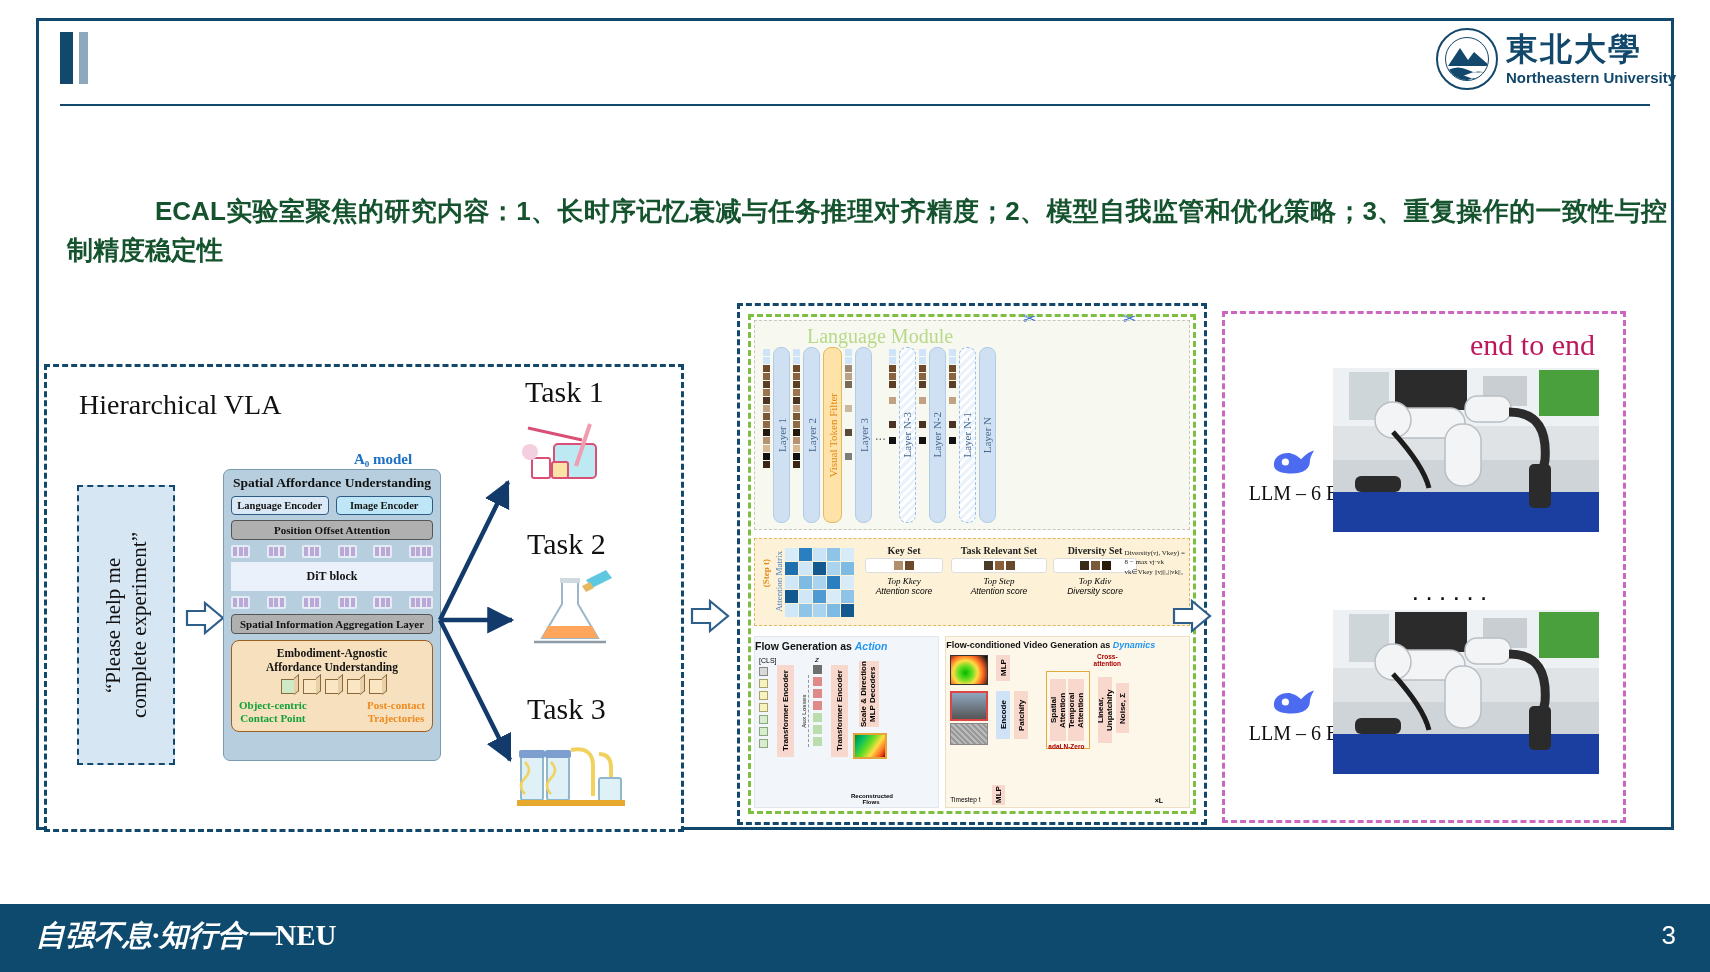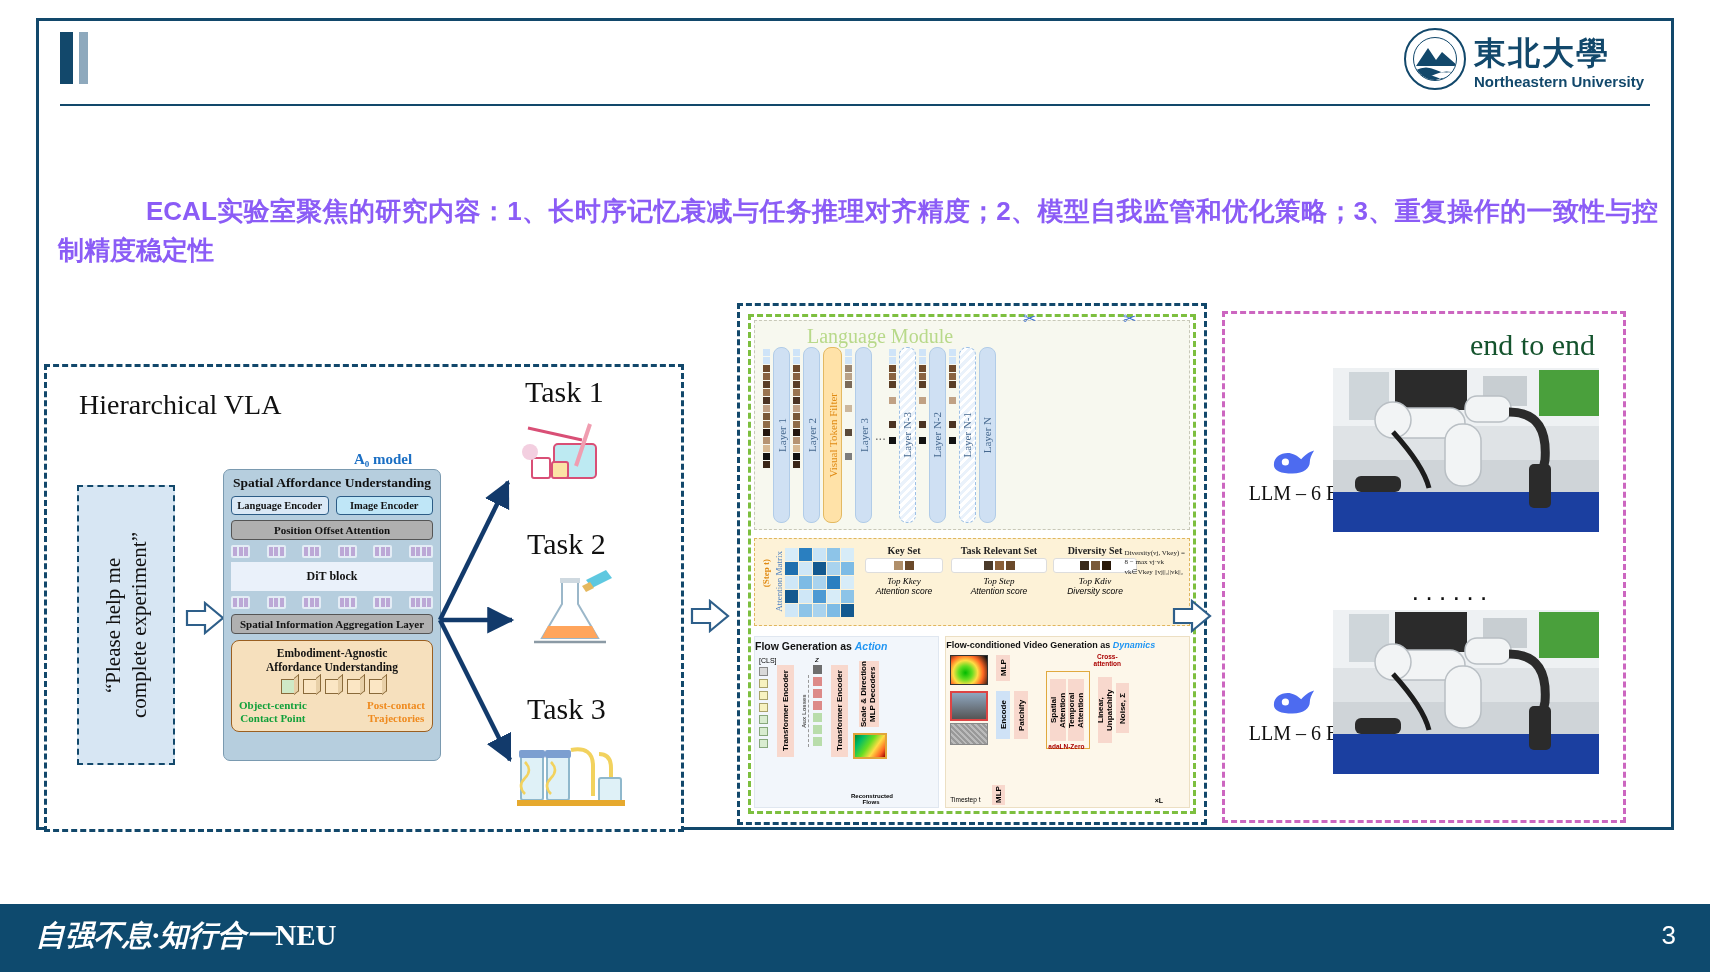--- a/index.html
+++ b/index.html
@@ -21,37 +21,37 @@
 
   
   .title-bar { position: absolute; left: 60px; top: 32px; display: flex; align-items: center; }
   .title-tick { width: 13px; height: 52px; background: #12486b; margin-right: 6px; }
   .title-tick2 { width: 9px; height: 52px; background: #8ea9bd; margin-right: 18px; }
   .title-text {
     font-family: "Liberation Sans", sans-serif;
     font-weight: bold; font-size: 37px; color: #12486b; letter-spacing: 1px;
     white-space: nowrap;
   }
-  .logo-box { position: absolute; right: 66px; top: 28px; display: flex; align-items: flex-end; }
+  .logo-box { position: absolute; right: 34px; top: 28px; display: flex; align-items: center; }
   .logo-seal { width: 62px; height: 62px; border: 2px solid #12486b; border-radius: 50%; position: relative; overflow: hidden; background:#fff;}
   .logo-seal-inner { position: absolute; left: 7px; top: 7px; right: 7px; bottom: 7px; border: 1px solid #12486b; border-radius: 50%; overflow:hidden; }
   .logo-text-wrap { margin-left: 8px; }
   .logo-cn { font-family: "Liberation Serif", serif; font-size: 32px; color: #12486b; font-weight: bold; line-height: 1; letter-spacing: 2px;}
   .logo-en { font-family: "Liberation Sans", sans-serif; font-size: 15px; color: #12486b; font-weight: bold; margin-top: 4px; }
 
   .hrule { position: absolute; left: 60px; top: 104px; width: 1590px; height: 2px; background: #12486b; }
 
   
   .bullet-row { position: absolute; left: 72px; top: 130px; display: flex; align-items: center; }
   .bullet-sq { width: 16px; height: 16px; background: #12486b; margin-right: 16px; }
   .bullet-text { font-size: 30px; font-weight: bold; color: #12486b; white-space: nowrap; }
 
   .para {
-    position: absolute; left: 58px; top: 192px; width: 1600px;
-    font-size: 26px; font-weight: bold; color: #8b5cf6;
+    position: absolute; left: 67px; top: 192px; width: 1600px;
+    font-size: 26px; font-weight: bold; color: #14532d;
     line-height: 1.5; text-indent: 88px; text-align: justify;
   }
 
   
   .panel-left {
     position: absolute; left: 44px; top: 364px; width: 640px; height: 468px;
     border: 3px dashed #12486b; background: #fff;
   }
   .hvla-label { position: absolute; left: 32px; top: 22px; font-family: "Liberation Serif", serif; font-size: 28px; color: #111; }
 
@@ -186,21 +186,21 @@
   .vbox {
     writing-mode: vertical-rl; transform: rotate(180deg);
     font-size: 8px; font-weight: bold; text-align:center; display:flex;align-items:center;justify-content:center;
   }
 
   
   .panel-right {
     position: absolute; left: 1222px; top: 311px; width: 404px; height: 512px;
     border: 3px dashed #cc66c0; background: #fff;
   }
-  .e2e { position: absolute; right: 28px; top: 14px; font-family: "Liberation Serif", serif; font-size: 30px; color: #14532d; }
+  .e2e { position: absolute; right: 28px; top: 14px; font-family: "Liberation Serif", serif; font-size: 30px; color: #be185d; }
   .robo-photo { position: absolute; background: #e7e9ea; overflow: hidden; }
   .dots { position: absolute; font-size: 26px; letter-spacing: 5px; color: #111; }
   .llm6-wrap { position: absolute; text-align: center; }
 
   
   .footer { position: absolute; left: 0; bottom: 0; width: 1710px; height: 68px; background: #0e4a6e; }
   .footer-motto {
     position: absolute; left: 36px; top: 12px; color: #fff; font-size: 29px;
     font-family: "Liberation Serif", serif; font-weight: bold; font-style: italic; white-space: nowrap;
   }

